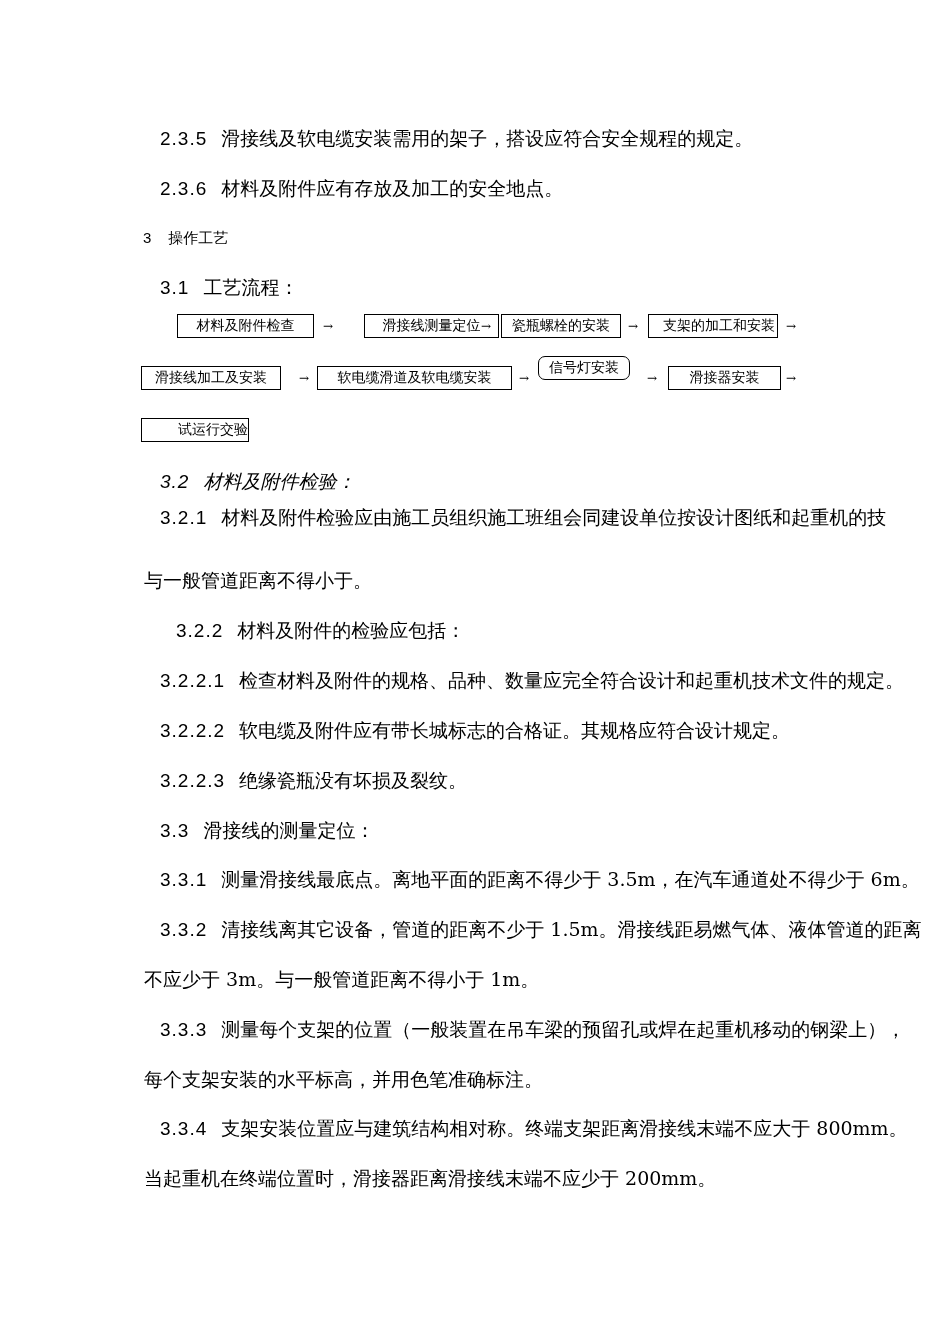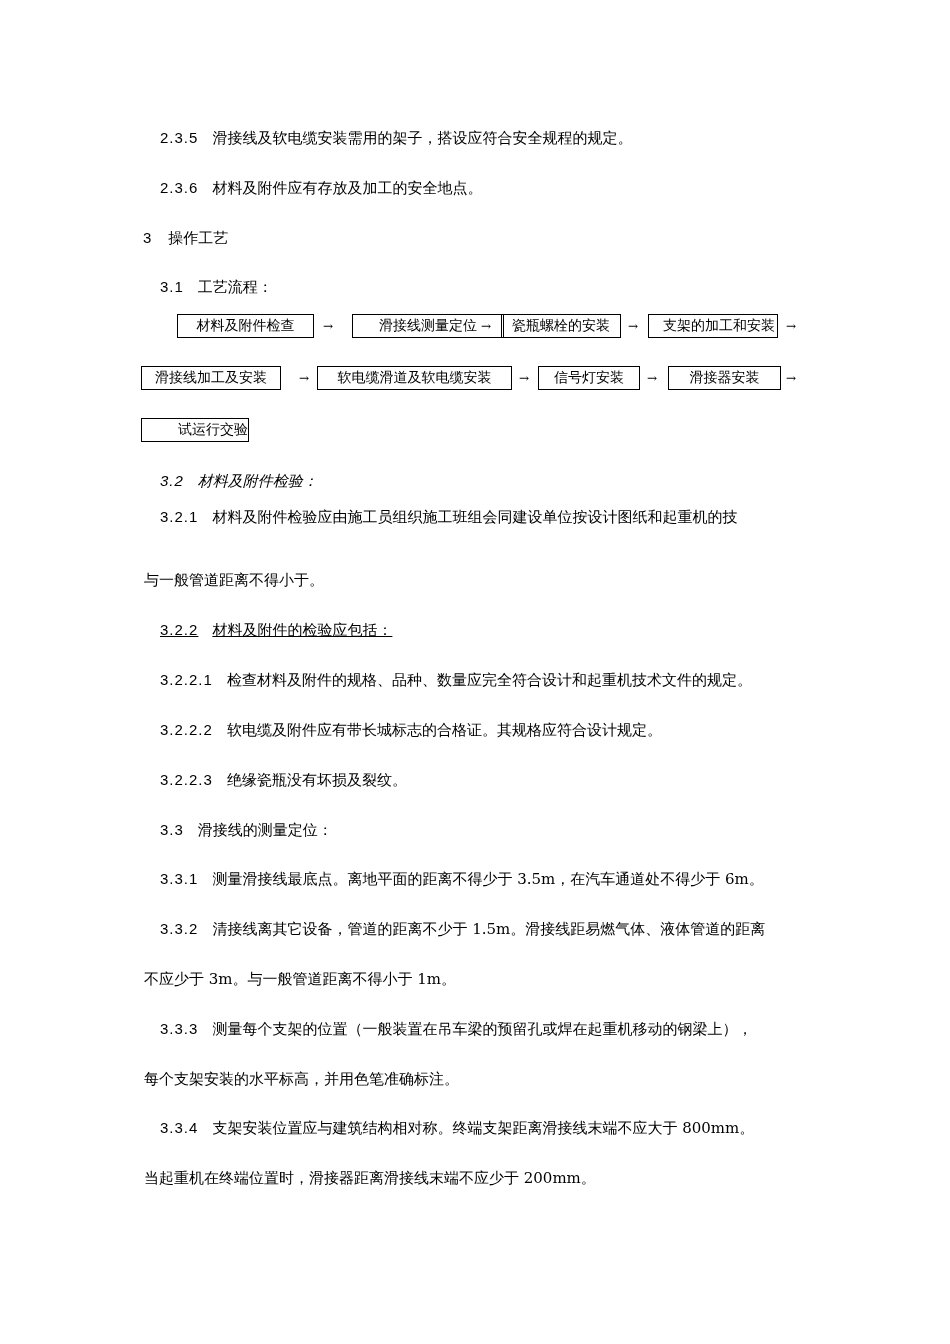--- a/index.html
+++ b/index.html
@@ -1,18 +1,18 @@
 <!DOCTYPE html>
 <html><head>
   <meta charset="utf-8">
   <style>
     html, body { margin: 0; padding: 0; background: #ffffff; }
     body { width: 950px; height: 1344px; position: relative; overflow: hidden;
            font-family: "DejaVu Serif", "Liberation Serif", serif; color: #000; }
-    .line { position: absolute; font-size: 15px; line-height: 20px; white-space: nowrap; }
+    .line { position: absolute; font-size: 19px; line-height: 20px; white-space: nowrap; }
     .num { font-family: "Liberation Sans", "DejaVu Sans", sans-serif; letter-spacing: 1px; margin-right: 14px; }
     .h1 { font-family: "DejaVu Sans", "Liberation Sans", sans-serif; font-size: 15px; }
     .box { position: absolute; border: 1px solid #000; height: 24px; box-sizing: border-box;
            font-size: 14px; line-height: 20px; text-align: center; white-space: nowrap; }
     .arrow { position: absolute; font-size: 12px; line-height: 16px; }
   </style>
 </head>
 <body>
 
 <div class="line" style="left:160px; top:128px;">
@@ -26,47 +26,47 @@
   <span class="num" style="margin-right:16px;">3</span><span>操作工艺</span>
 </div>
 
 <div class="line" style="left:160px; top:277px;">
   <span class="num">3.1</span><span>工艺流程：</span>
 </div>
 
 <div>
   <div class="box" style="left:177px; top:314px; width:137px;">材料及附件检查</div>
   <div class="arrow" style="left:323px; top:318px;">→</div>
-  <div class="box" style="left:352px; top:314px; width:152px;">滑接线测量定位</div>
+  <div class="box" style="left:364px; top:314px; width:135px;">滑接线测量定位</div>
   <div class="arrow" style="left:481px; top:318px;">→</div>
   <div class="box" style="left:501px; top:314px; width:120px;">瓷瓶螺栓的安装</div>
   <div class="arrow" style="left:628px; top:318px;">→</div>
   <div class="box" style="left:648px; top:314px; width:130px;padding-left:12px;">支架的加工和安装</div>
   <div class="arrow" style="left:786px; top:318px;">→</div>
 
   <div class="box" style="left:141px; top:366px; width:140px;">滑接线加工及安装</div>
   <div class="arrow" style="left:299px; top:370px;">→</div>
   <div class="box" style="left:317px; top:366px; width:195px;">软电缆滑道及软电缆安装</div>
   <div class="arrow" style="left:519px; top:370px;">→</div>
-  <div class="box" style="left:538px; top:366px; width:102px;">信号灯安装</div>
+  <div class="box" style="left:538px; top:356px; width:92px;border-radius:7px;">信号灯安装</div>
   <div class="arrow" style="left:647px; top:370px;">→</div>
   <div class="box" style="left:668px; top:366px; width:113px;">滑接器安装</div>
   <div class="arrow" style="left:786px; top:370px;">→</div>
 
   <div class="box" style="left:141px; top:418px; width:108px; text-align:right; padding-left:19px;">试运行交验</div>
 </div>
 
 <div class="line" style="left:160px; top:471px;font-style:italic;">
   <span class="num">3.2</span><span>材料及附件检验：</span>
 </div>
 <div class="line" style="left:160px; top:507px;text-align:center;">
   <span class="num">3.2.1</span><span>材料及附件检验应由施工员组织施工班组会同建设单位按设计图纸和起重机的技</span>
 </div>
 <div class="line" style="left:144px; top:570px;">与一般管道距离不得小于。</div>
-<div class="line" style="left:160px; top:620px;text-decoration:underline;">
+<div class="line" style="left:176px; top:620px;">
   <span class="num">3.2.2</span><span>材料及附件的检验应包括：</span>
 </div>
 <div class="line" style="left:160px; top:670px;">
   <span class="num">3.2.2.1</span><span>检查材料及附件的规格、品种、数量应完全符合设计和起重机技术文件的规定。</span>
 </div>
 <div class="line" style="left:160px; top:720px;">
   <span class="num">3.2.2.2</span><span>软电缆及附件应有带长城标志的合格证。其规格应符合设计规定。</span>
 </div>
 <div class="line" style="left:160px; top:770px;">
   <span class="num">3.2.2.3</span><span>绝缘瓷瓶没有坏损及裂纹。</span>

